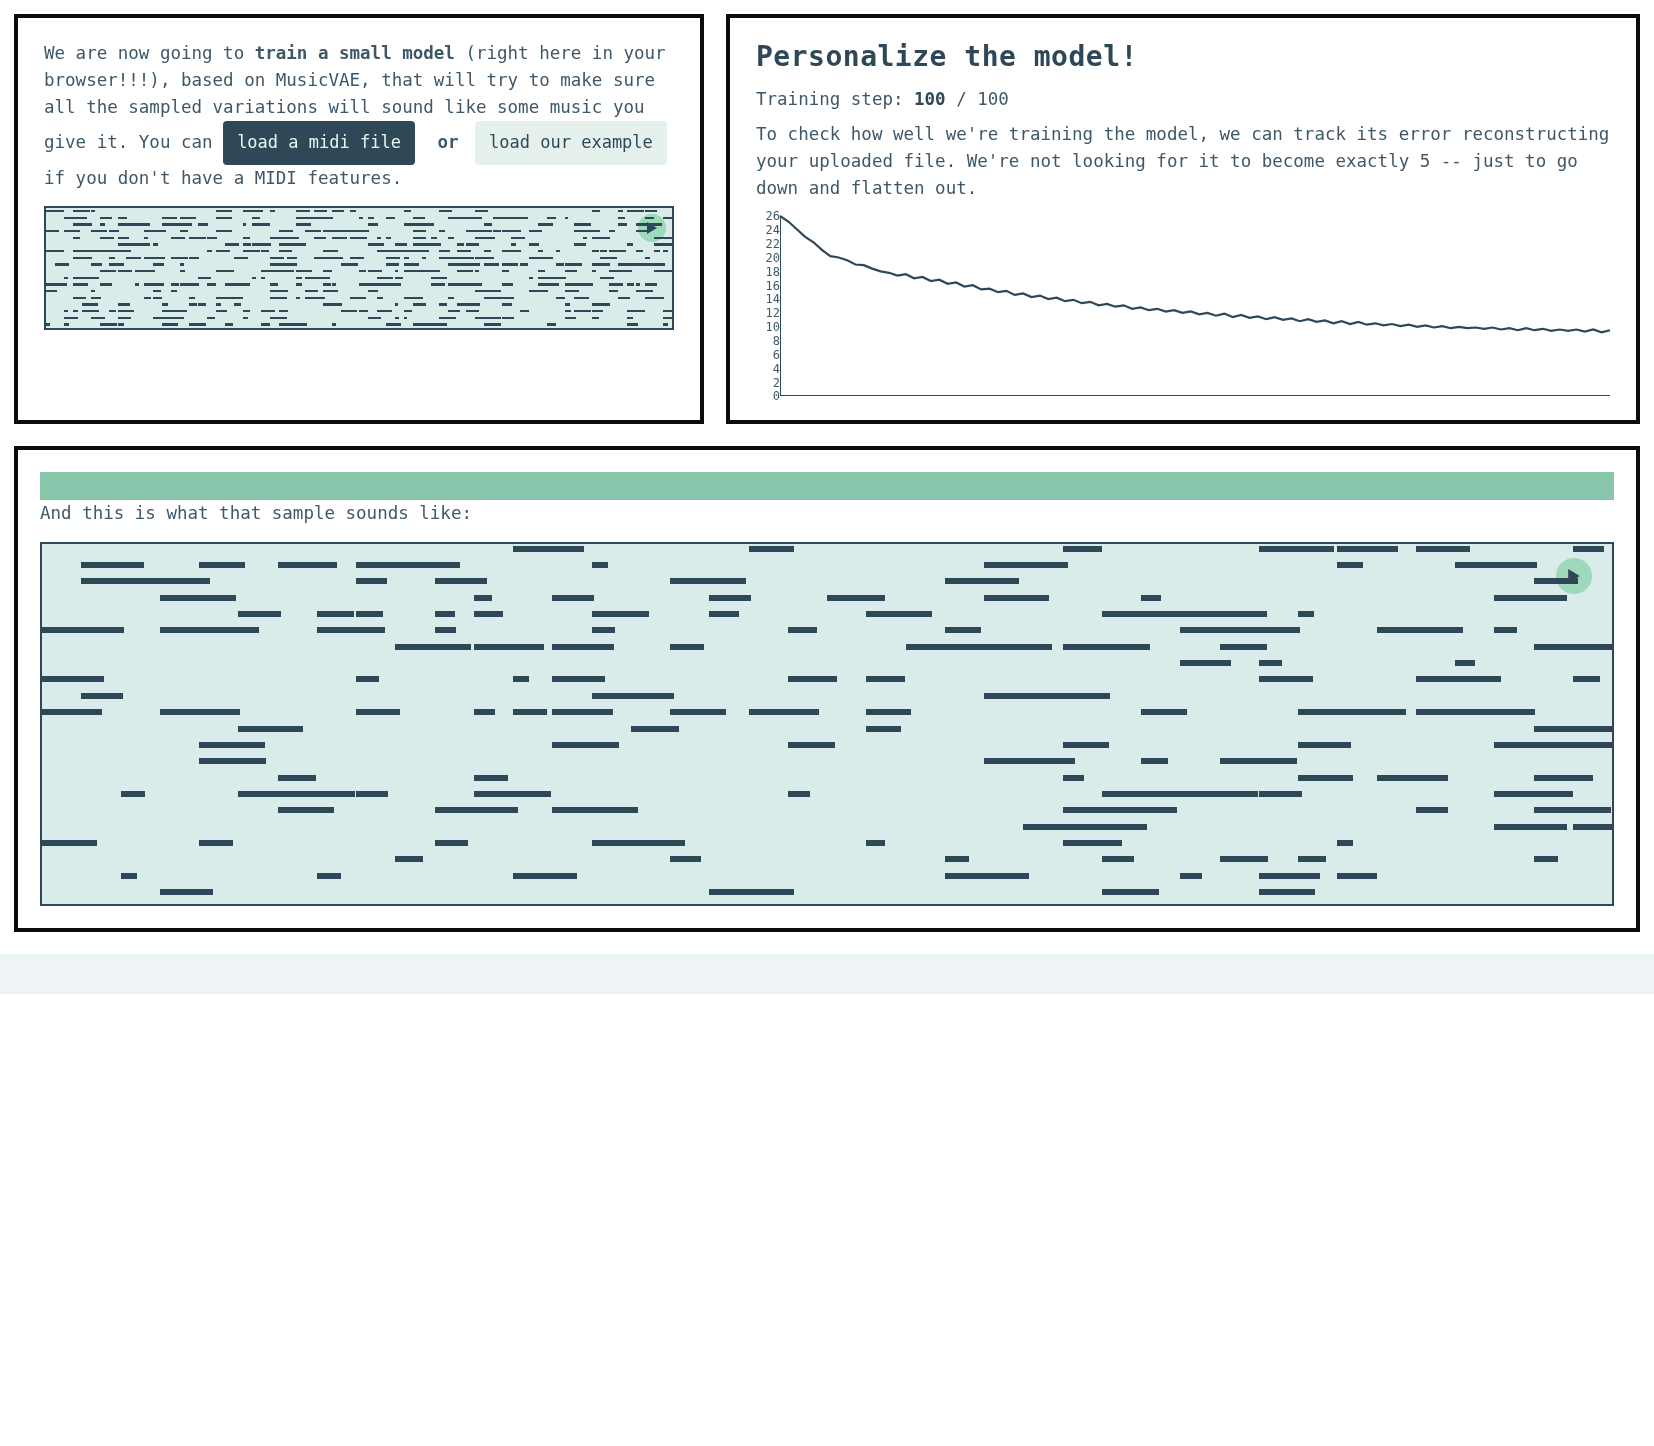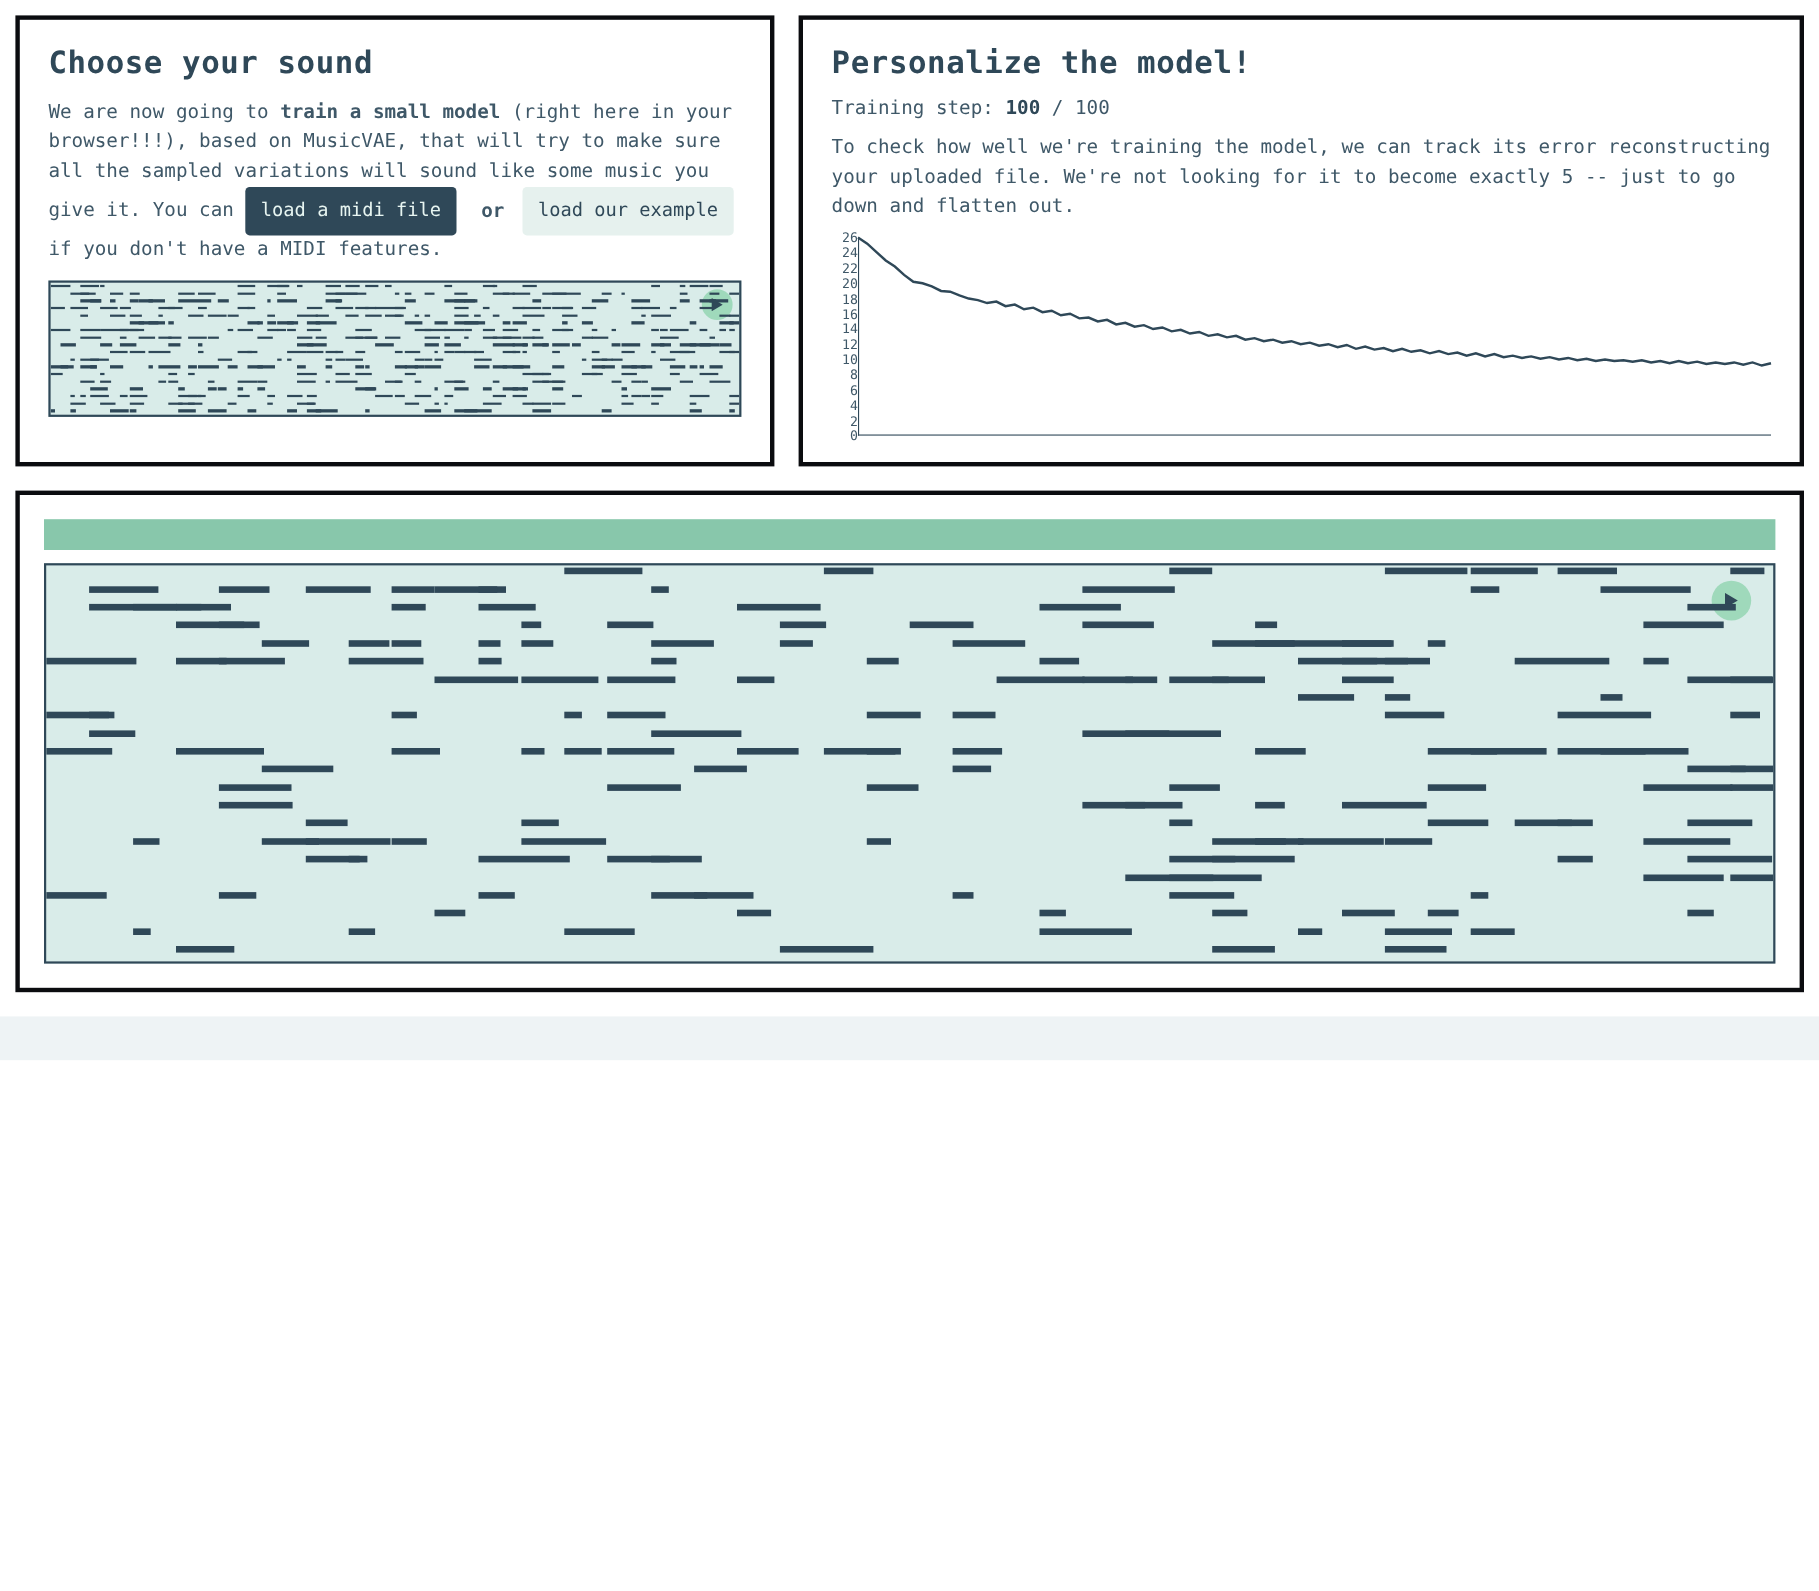--- a/index.html
+++ b/index.html
@@ -149,21 +149,20 @@
   .sample-label{margin-top:22px;font-size:21px;color:#3f5868;}
 
   .footer-strip{height:40px;background:#eef3f5;margin:22px -14px -14px -14px;}
 </style>
 </head>
 <body>
 
 <div class="row">
 
   <div class="panel" style="flex:0 0 690px">
-    <h2>Choose your sound</h2>
     <p>
       <span>We are now going to </span><b>train a small model</b><span> (right here in your browser!!!), based on MusicVAE, that will try to make sure all the sampled variations will sound like some music you give it. You can </span>
       <span class="inline-row">
         <button class="btn primary">load a midi file</button>
         <b style="margin:0 6px">or</b>
         <button class="btn secondary">load our example</button>
       </span>
       <span> if you don't have a MIDI features.</span>
     </p>
 
@@ -814,20 +813,21 @@
           <div class="chip" style="left: 1181.42px; top: 127.194px; width: 13.9349px;"></div>
           <div class="dot" style="left: 1183.42px; top: 132.972px;"></div>
           <div class="chip" style="left: 1192.56px; top: 91.8595px; width: 12.7828px;"></div>
           <div class="dot" style="left: 1194.56px; top: 111.772px;"></div>
           <div class="chip" style="left: 1203.71px; top: 77.4697px; width: 13.2903px;"></div>
           <div class="chip" style="left: 1214.85px; top: 127.35px; width: 10.4799px;"></div>
         </div>
     </div>
   </div>
 
+  <p class="sample-label">And this is what that sample sounds like:</p>
 
   <div class="vis large" id="vis-sample">
     <div class="play-chip large">
       <svg viewBox="0 0 10 12">
           <path d="M0 0 L10 6 L0 12 Z"></path>
         </svg>
     </div>
   <div class="note" style="left: 471px; top: 2px; width: 70.5895px; height: 6px;"></div>
       <div class="note" style="left: 706.5px; top: 2px; width: 45.3628px; height: 6px;"></div>
       <div class="note" style="left: 1020.5px; top: 2px; width: 39.1398px; height: 6px;"></div>

